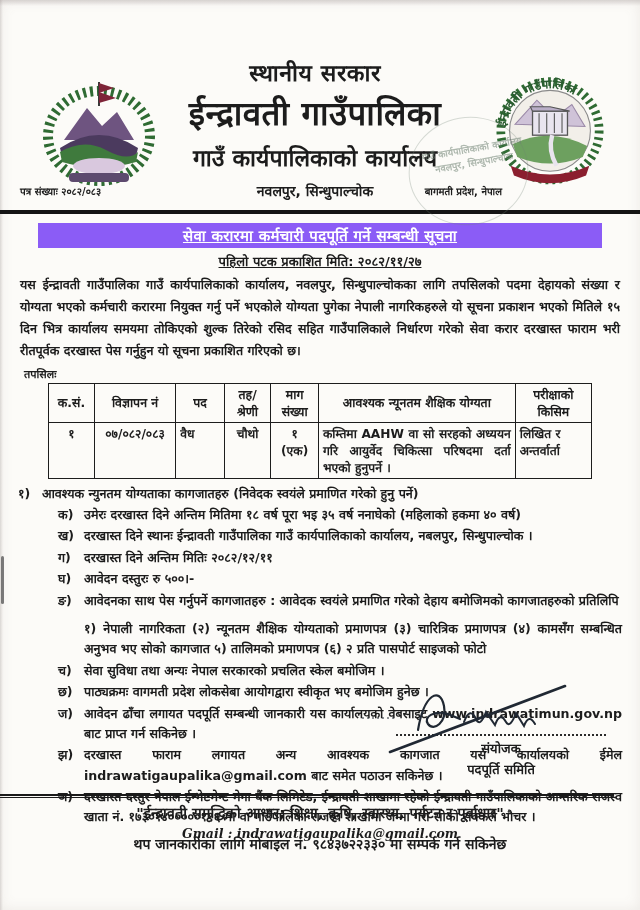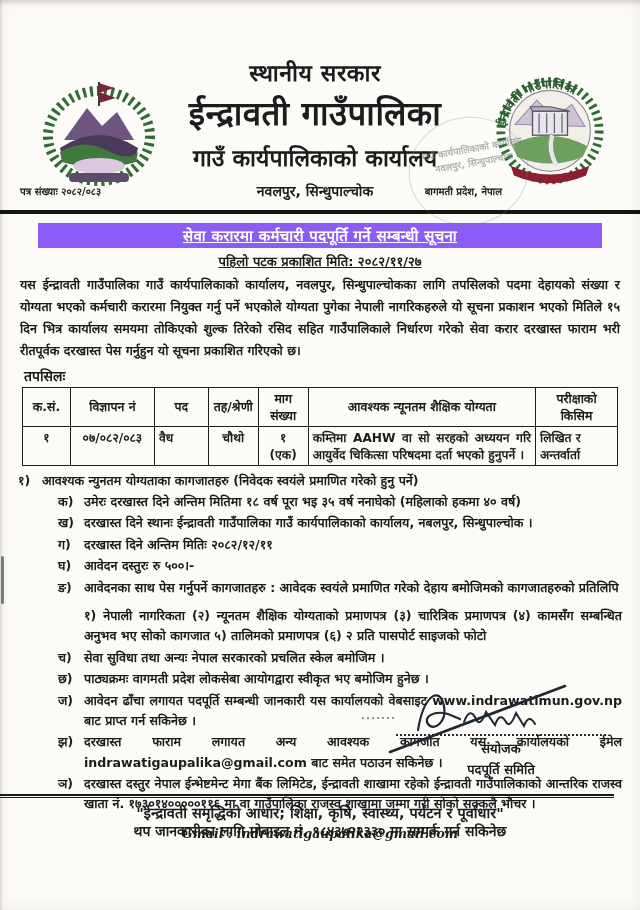--- a/index.html
+++ b/index.html
@@ -34,24 +34,24 @@
   .stamp .ring { position:absolute; left:8px; top:-26px; width:120px; height:108px;
     border:1.5px solid rgba(111,130,115,.5); border-radius:50%; }
 
   
   .title-bar { margin:9px 38px 0 38px; background:#8b5cf6; color:#fff; text-align:center;
     padding:2px 0 3px 0; }
   .title-bar span { font-size:15px; font-weight:800; text-decoration:underline; letter-spacing:.3px; }
   .published { text-align:center; font-size:13px; font-weight:800; text-decoration:underline; margin-top:4px; }
   .body-par { margin:4px 20px 0 20px; font-size:12.6px; font-weight:600; line-height:1.74;
     text-align:justify; }
-  .tapasil { margin:4px 0 2px 24px; font-size:14px; font-weight:800; }
-
-  
-  table.detail { width:596px; margin:0 auto; border-collapse:collapse; font-size:12.2px; }
+  .tapasil { margin:4px 0 2px 24px; font-size:11px; font-weight:800; }
+
+  
+  table.detail { width:544px; margin:0 auto; border-collapse:collapse; font-size:12.2px; }
   table.detail th, table.detail td { border:1.6px solid #1d1d1d; padding:2px 4px; font-weight:700; }
   table.detail th { text-align:center; font-size:12.4px; }
   table.detail td { vertical-align:top; }
   td.c { text-align:center; white-space:pre-line; }
   td.j { text-align:justify; padding:2px 7px; }
   col.w-sn{width:48px;} col.w-ad{width:84px;} col.w-post{width:54px;} col.w-level{width:50px;}
   col.w-num{width:50px;} col.w-qual{width:228px;} col.w-exam{width:82px;}
 
   
   .list-wrap { margin:5px 18px 0 18px; font-size:12.6px; font-weight:600; line-height:1.62; }

